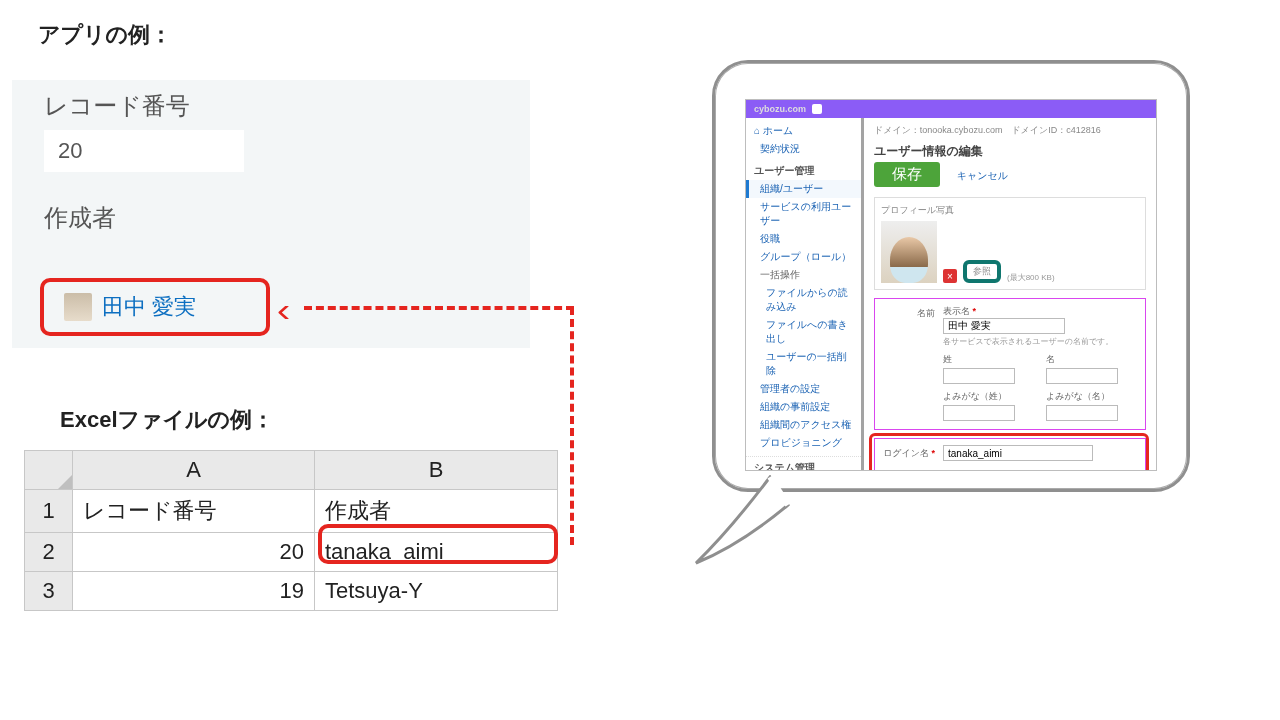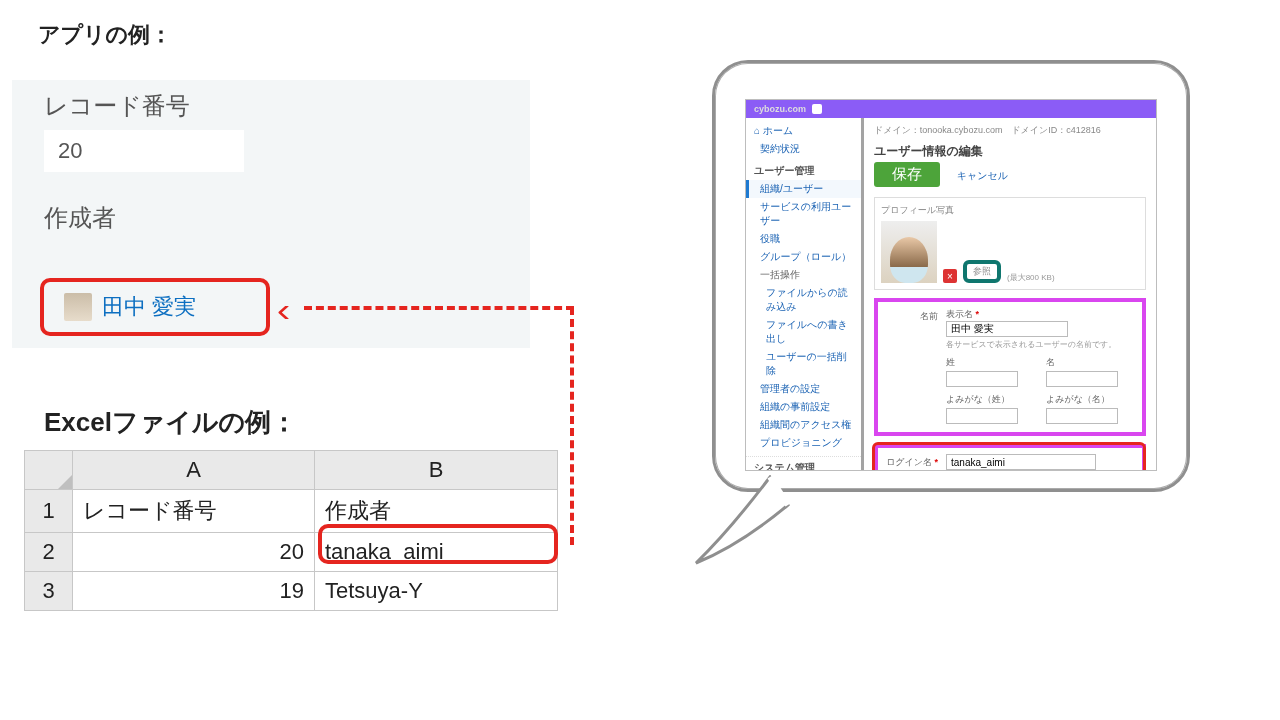--- a/index.html
+++ b/index.html
@@ -30,21 +30,21 @@
   .arrow-line {
     position:absolute; top: 306px; left: 304px;
     width: 270px; border-top: 4px dashed #e5251f;
   }
   .arrow-head {
     position:absolute; top:292px; left:278px; color:#e5251f; font-size:34px; line-height:1;
     transform: scaleX(1.2);
   }
 
   
-  .excel-title { position:absolute; left:44px; top:405px; font-size:26px; font-weight:700;text-align:center; }
+  .excel-title { position:absolute; left:60px; top:405px; font-size:22px; font-weight:700;text-align:center; }
   .excel { position:absolute; left:24px; top:450px; width:534px; border-collapse:collapse;
            font-size:22px; }
   .excel th, .excel td { border:1px solid #c7c7c7; padding:6px 10px; background:#fff; }
   .excel thead th { background:#e9e9e9; font-weight:400; text-align:center; }
   .excel .corner { width:48px; background:#e9e9e9; position:relative; }
   .excel .corner svg { position:absolute; right:0; bottom:0; }
   .excel .rownum { background:#e9e9e9; text-align:center; width:48px; }
   .excel .col-a { text-align:right; width:242px;}
   .excel .col-b { text-align:left; }
   .excel tbody tr:first-child .col-a { text-align:left; }
@@ -99,21 +99,21 @@
   .profile-box .ttl { color:#888; font-size:9px; margin-bottom:4px;}
   .photo-row { display:flex; align-items:flex-end; gap:6px; }
   .photo { width:56px; height:62px; background:linear-gradient(#eee,#dcd2c0);
            display:flex; align-items:flex-end; justify-content:center; }
   .photo .face { width:38px; height:46px; border-radius:50% 50% 40% 40%;
                  background:linear-gradient(#e9c8a7,#8a6a4a 65%, #cfe6ef 65%); }
   .del-badge { width:14px; height:14px; background:#d33; color:#fff; font-size:10px;
                display:flex; align-items:center; justify-content:center; border-radius:2px;}
   .ref-btn { color:#888; font-size:9px; border:4px solid #0f766e; padding:1px 6px; border-radius:6px;}
   .size-note { color:#999; font-size:8px;}
-  .form-sec { border:4px solid #d946ef; margin-top:8px; padding:6px 6px 2px 6px;}
+  .form-sec { border:1px solid #d946ef; margin-top:8px; padding:6px 6px 2px 6px;}
   .form-row { display:flex; align-items:flex-start; margin-bottom:6px;}
   .form-row > .flab { width:62px; text-align:right; color:#666; padding-right:8px; font-size:9px; padding-top:2px;}
   .form-row > .fval { flex:1; }
   .req::after { content:"  *"; color:#d00; font-weight:700;}
   .tinp { border:1px solid #bbb; height:16px; font-size:10px; padding:0 4px; }
   .tinp.w1 { width:122px;}
   .tinp.w2 { width:72px;}
   .hint { color:#999; font-size:8px; margin-top:2px;}
   .two-col { display:flex; gap:10px;}
   .two-col .col { flex:1;}

